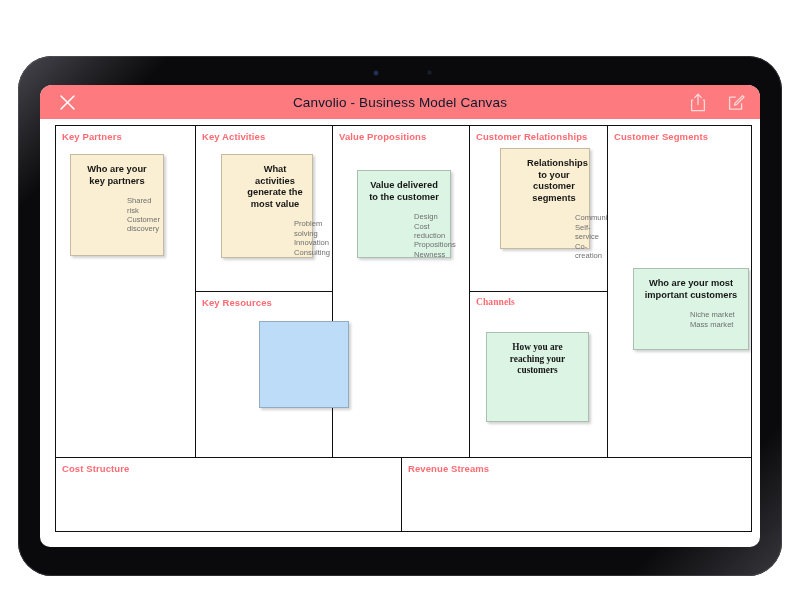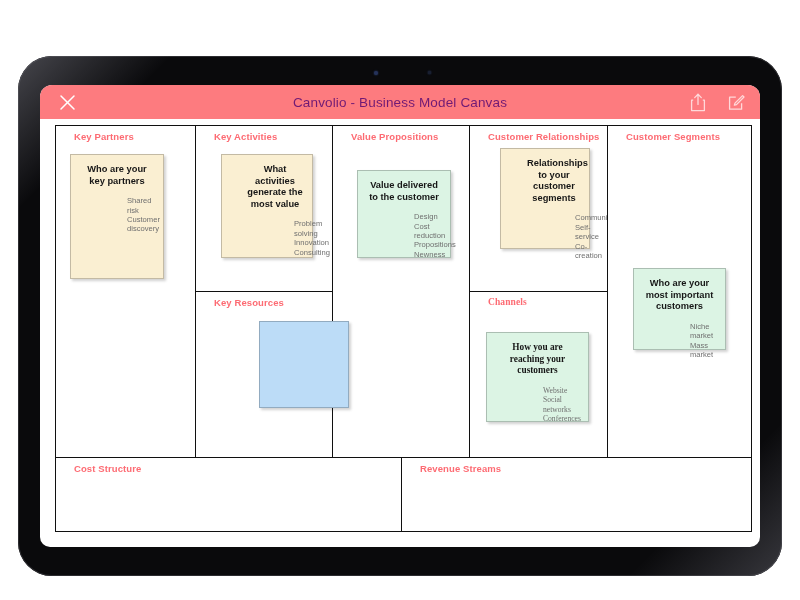--- a/index.html
+++ b/index.html
@@ -67,21 +67,21 @@
     position: relative;
     height: 34px;
     background: #fd7b7f;
     display: flex;
     align-items: center;
   }
   .hdr-title {
     position: absolute;
     left: 0; right: 0;
     text-align: center;
-    color: #701a75;
+    color: #0f172a;
     font-size: 13.5px;
     letter-spacing: .15px;
     white-space: nowrap;
   }
   .hdr-icon {
     position: relative;
     z-index: 2;
     cursor: pointer;
     display: flex;
     align-items: center;
@@ -124,21 +124,20 @@
 
   .cell-title {
     position: absolute;
     left: 6px;
     top: 5px;
     font-size: 9.5px;
     font-weight: bold;
     color: #fd6b73;
     letter-spacing: .1px;
     white-space: nowrap;
-    margin-left: 12px;
   }
 
   
   .note {
     position: absolute;
     box-sizing: border-box;
     border: 1px solid rgba(0,0,0,.22);
     box-shadow: 1.5px 1.5px 2.5px rgba(0,0,0,.18);
     padding: 9px 8px 8px 8px;
   }
@@ -200,21 +199,21 @@
             <path d="M7.0 9.1 L14.6 1.6 L16.0 3.0 L8.5 10.6 L6.4 11.2 Z" fill="none" stroke="#ffd9da" stroke-width="1.3" stroke-linejoin="round"></path>
           </svg>
         </div>
       </div>
     </div>
 
     <div class="canvas-wrap">
 
       <div class="cell" style="left:0; top:0; width:140px; height:332px;">
         <div class="cell-title">Key Partners</div>
-        <div class="note note-cream" style="left:14px; top:28px; width:94px; height:125px;">
+        <div class="note note-cream" style="left:14px; top:28px; width:94px; height:102px;">
           <div class="note-title">Who are your key partners</div>
           <div class="note-body">Shared risk
 Customer discovery</div>
         </div>
       </div>
 
       <div class="cell" style="left:140px; top:0; width:137px; height:166px;">
         <div class="cell-title">Key Activities</div>
         <div class="note note-cream" style="left:25px; top:28px; width:92px; height:104px;padding-left:24px;">
           <div class="note-title">What activities generate the most value</div>
@@ -246,29 +245,26 @@
           <div class="note-body">Communities
 Self-service
 Co-creation</div>
         </div>
       </div>
 
       <div class="cell" style="left:414px; top:166px; width:138px; height:166px;font-family:Liberation Serif, serif;">
         <div class="cell-title">Channels</div>
         <div class="note note-mint" style="left:16px; top:40px; width:103px; height:90px;">
           <div class="note-title">How you are reaching your customers</div>
-          <div class="note-body">Website
-Social networks
-Conferences</div>
         </div>
       </div>
 
       <div class="cell no-right" style="left:552px; top:0; width:143px; height:332px;">
         <div class="cell-title">Customer Segments</div>
-        <div class="note note-mint" style="left:25px; top:142px; width:93px; height:82px;">
+        <div class="note note-mint" style="left:25px; top:142px; width:116px; height:82px;">
           <div class="note-title">Who are your most important customers</div>
           <div class="note-body">Niche market
 Mass market</div>
         </div>
       </div>
 
       <div class="cell no-bottom" style="left:0; top:332px; width:346px; height:73px;">
         <div class="cell-title">Cost Structure</div>
       </div>
 

